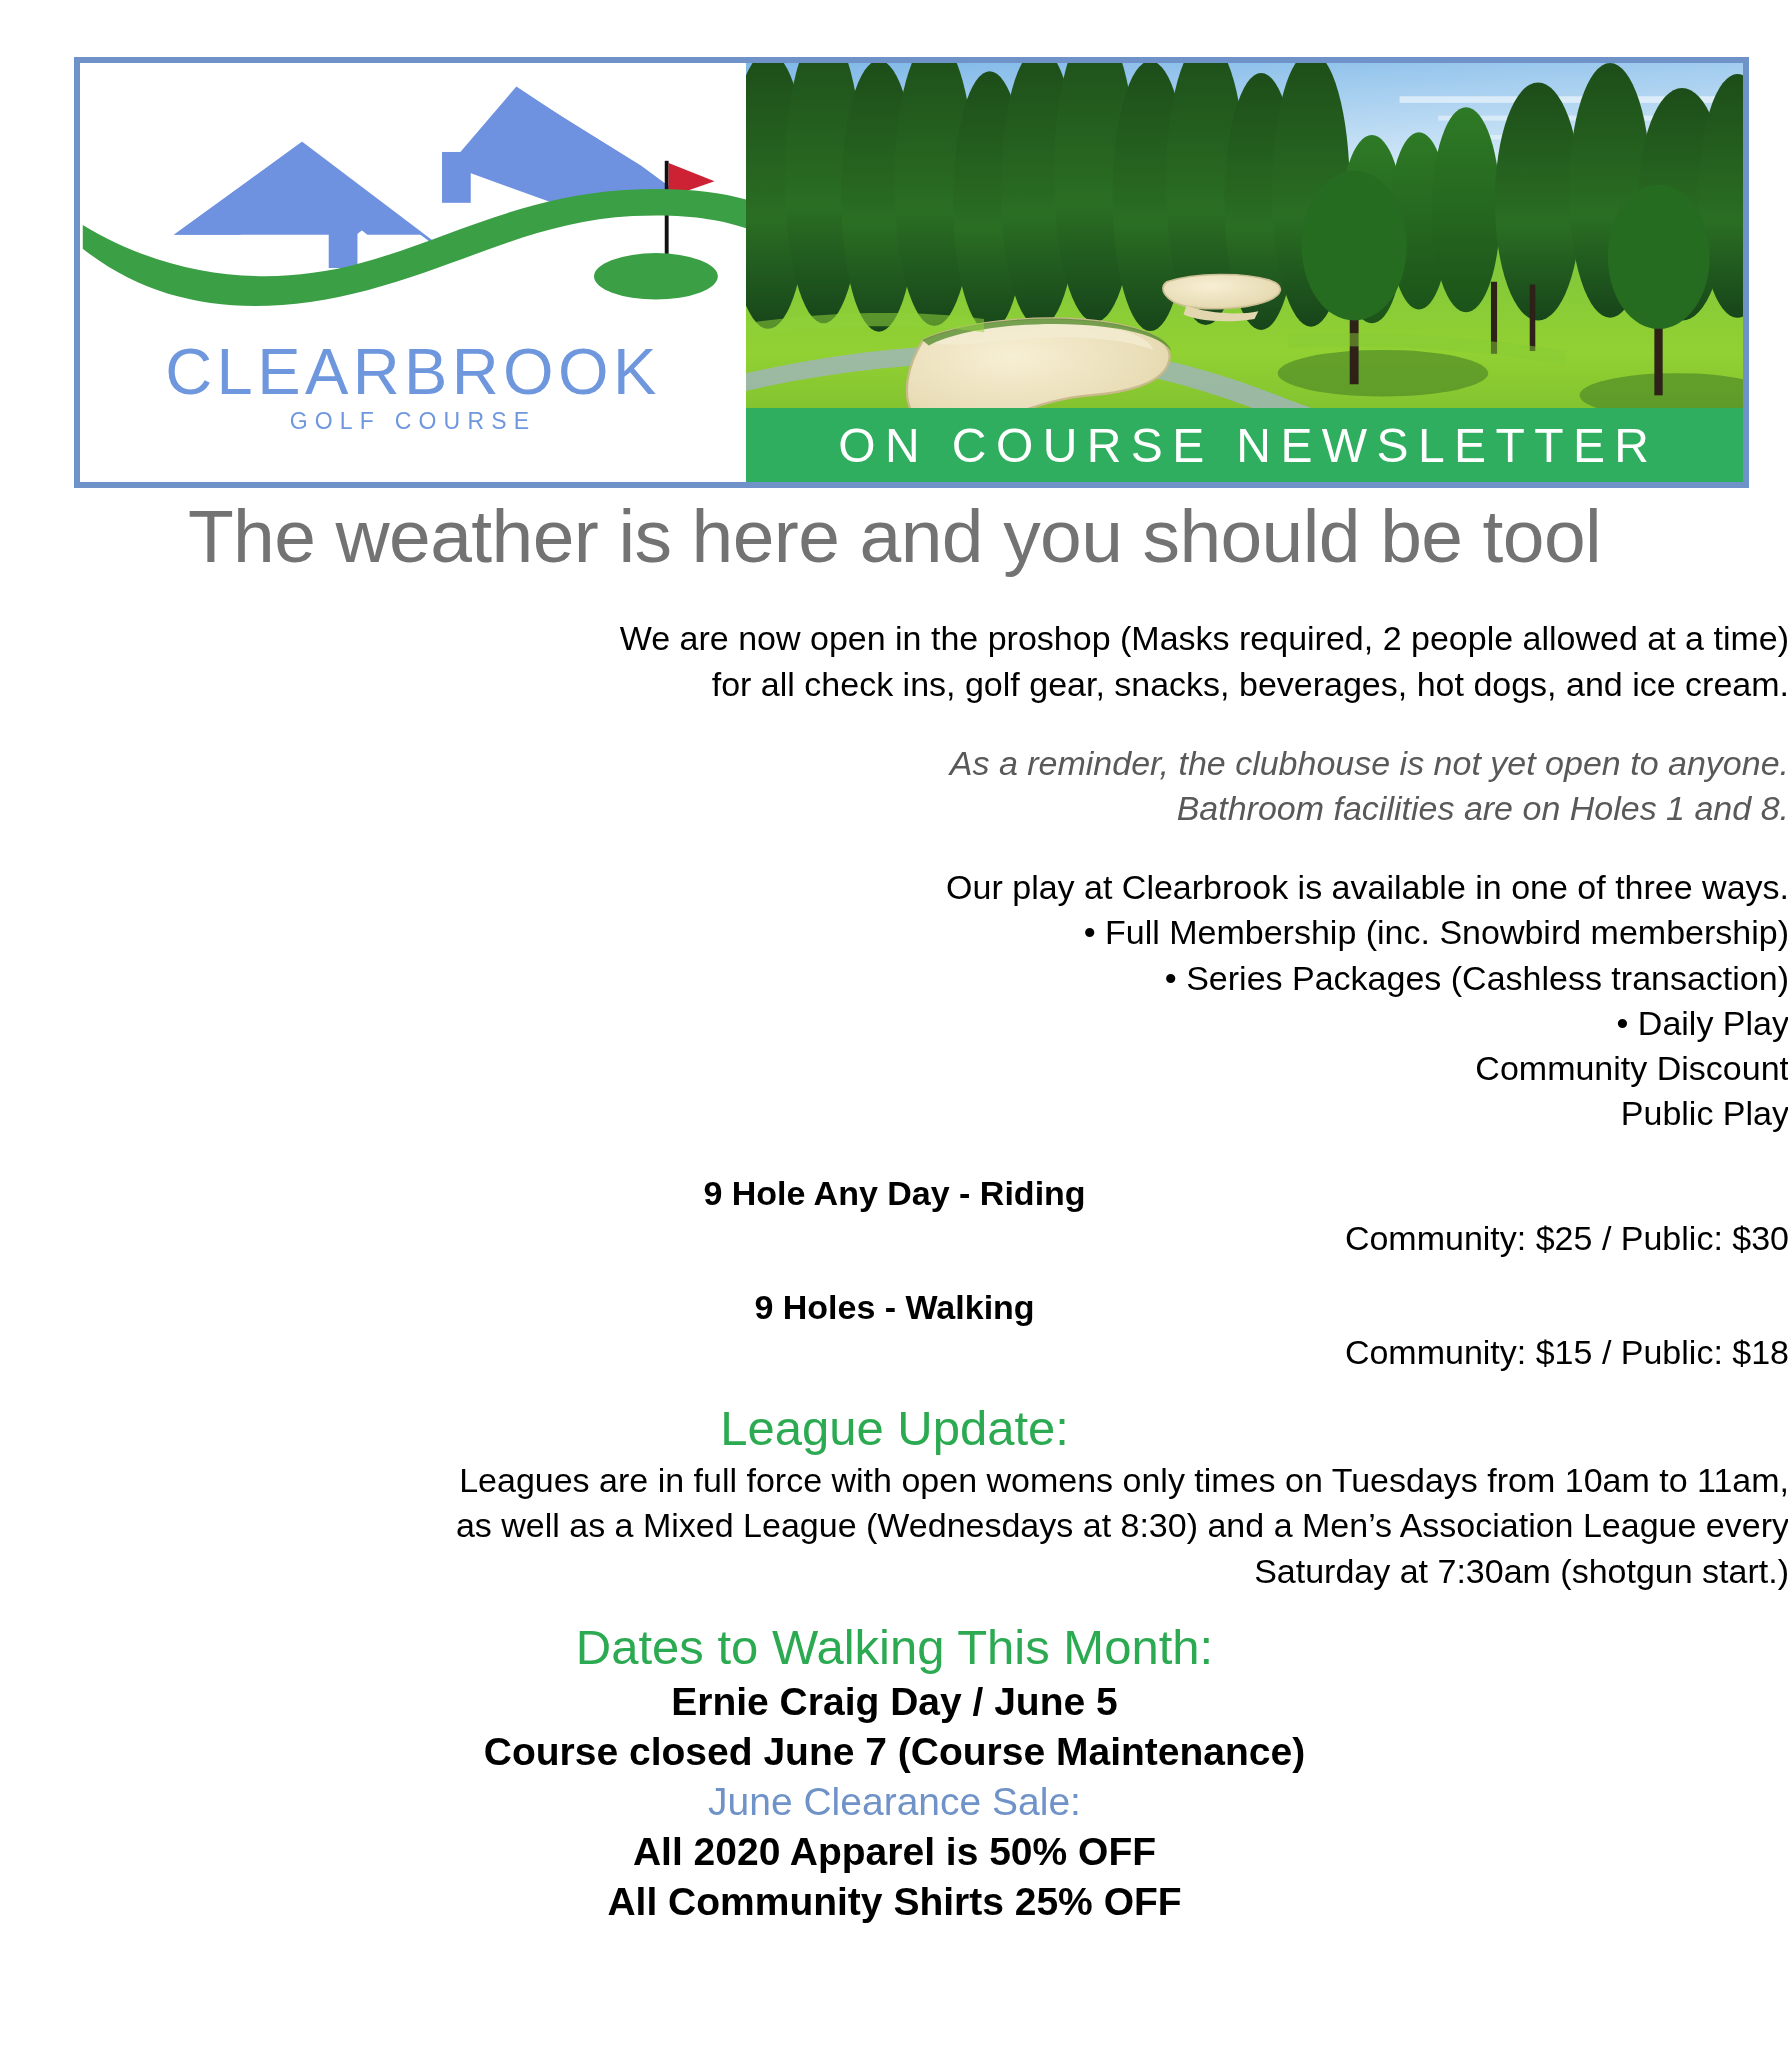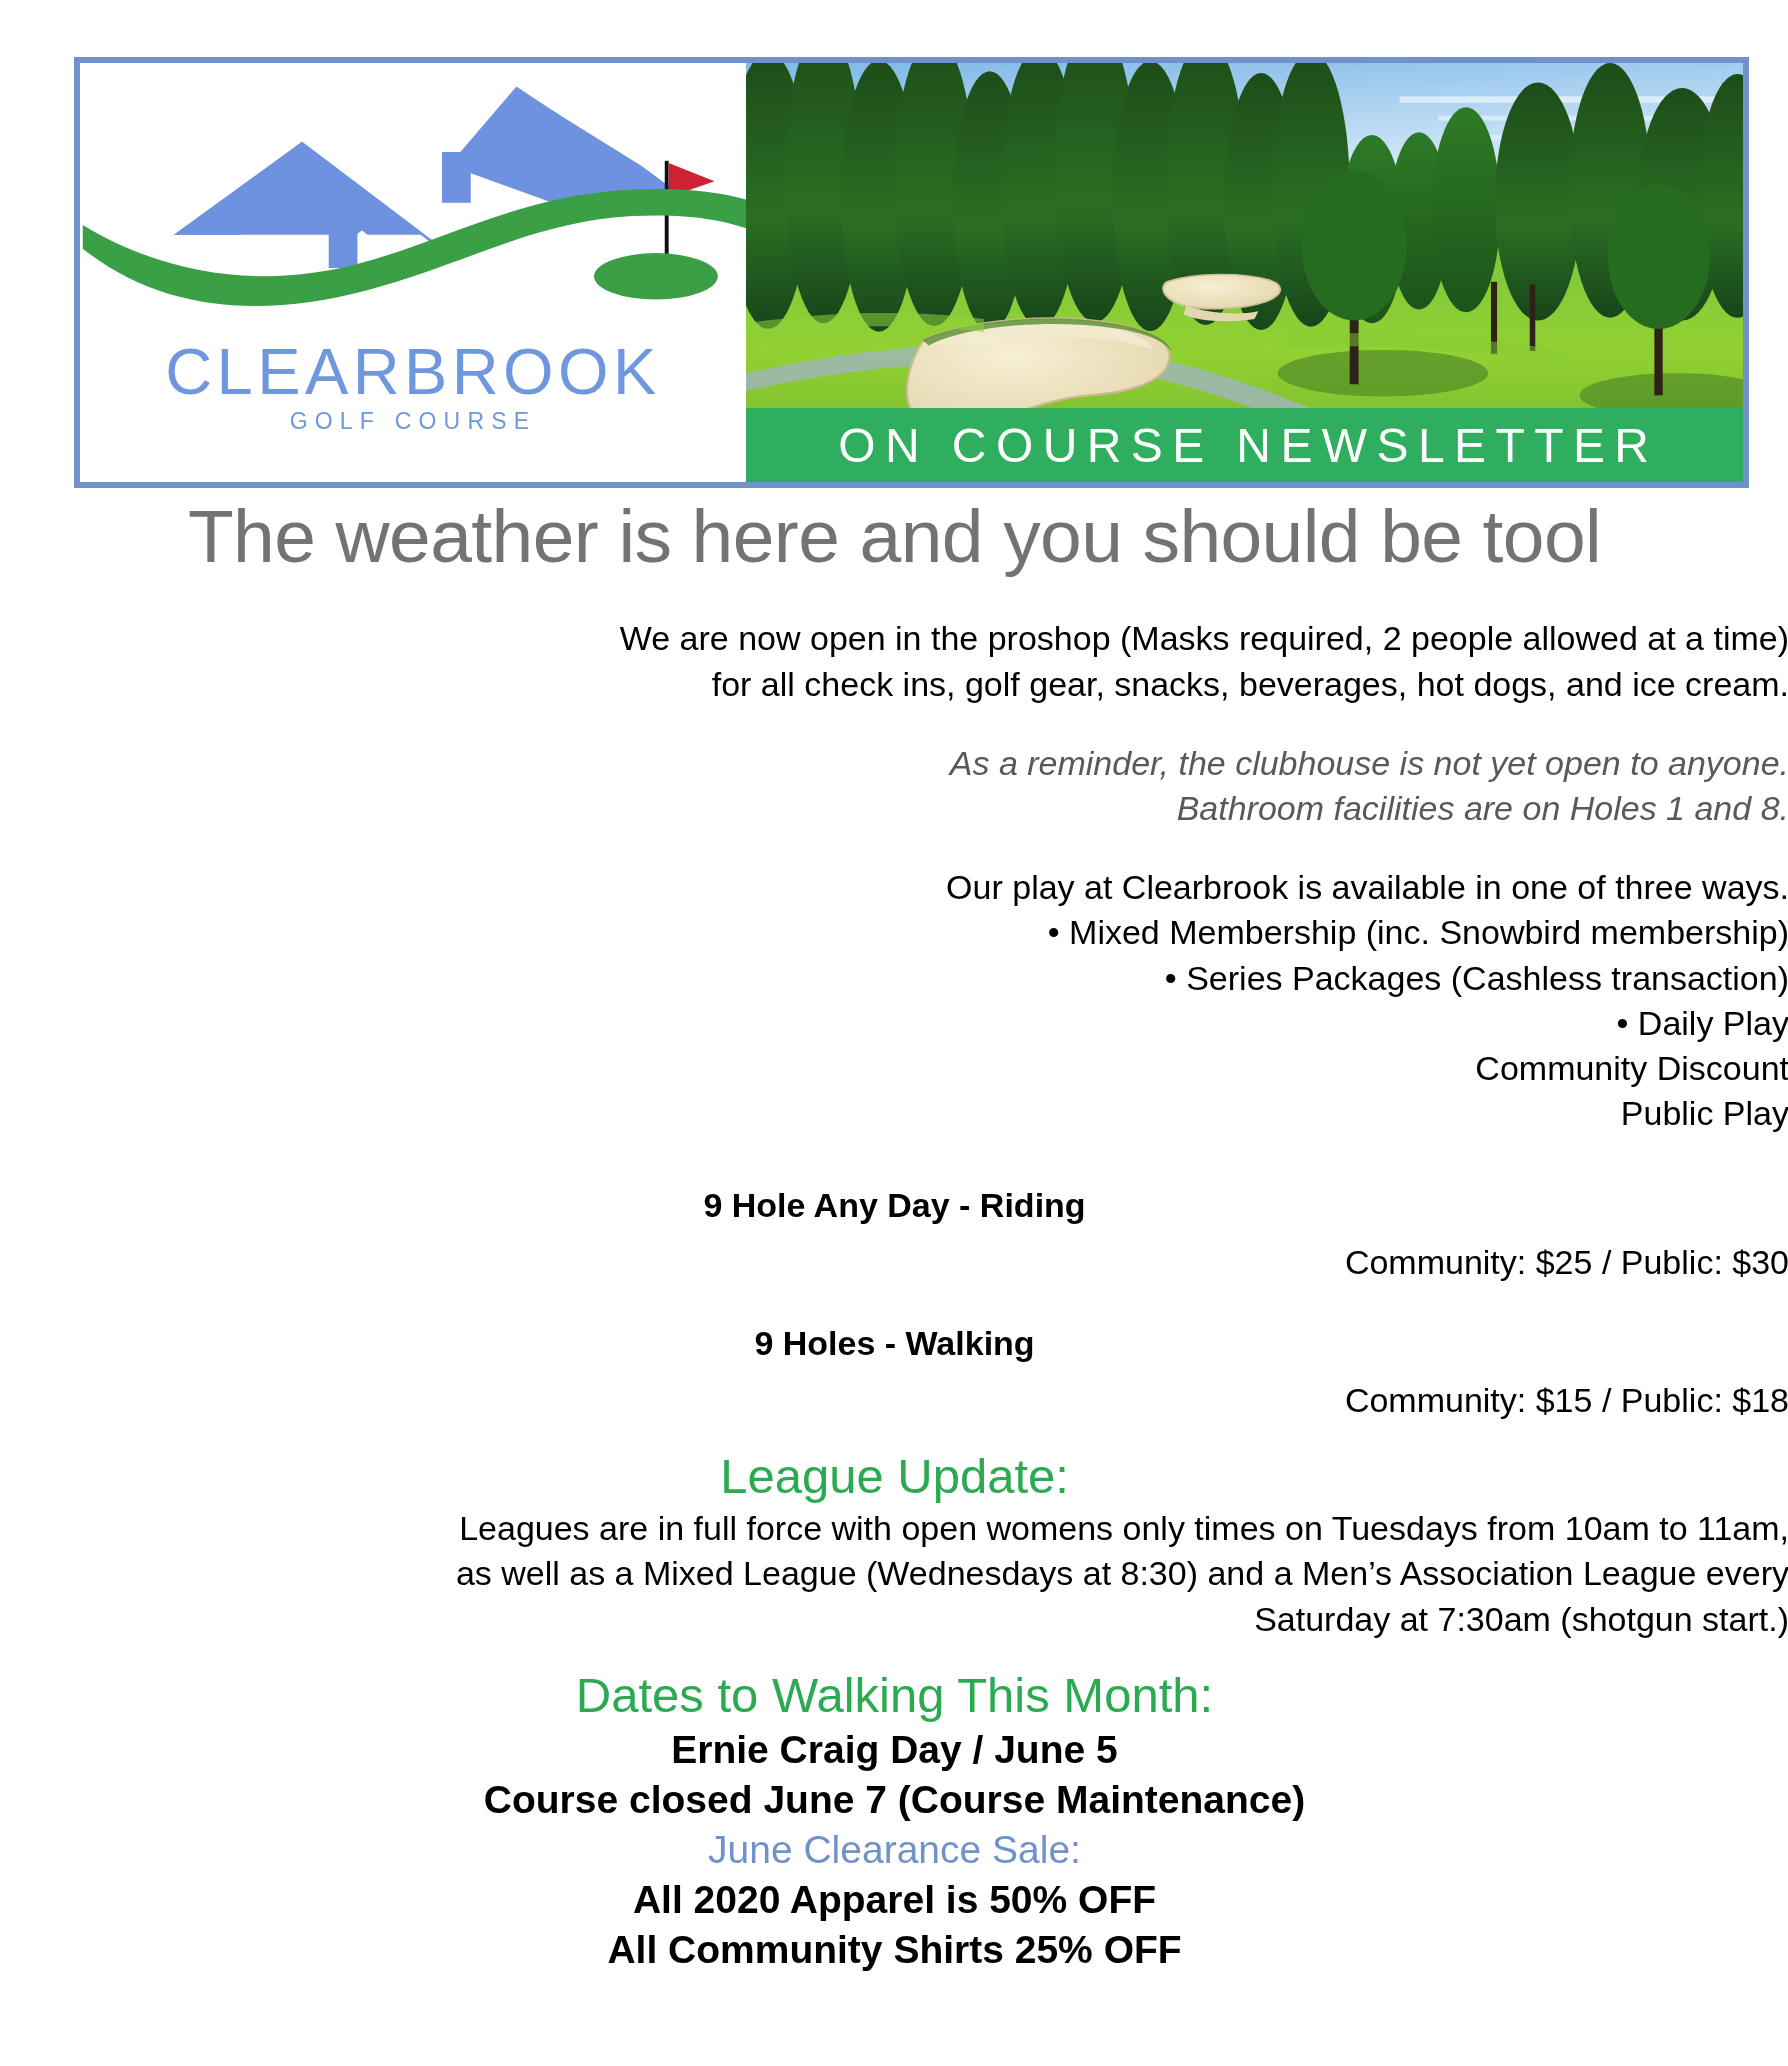--- a/index.html
+++ b/index.html
@@ -128,21 +128,21 @@
     color: #595959;
     font-style: italic;
   }
   .gap-sm { height: 24px; }
   .gap-md { height: 34px; }
 
   .bold-line {
     font-size: 34px;
     font-weight: bold;
     line-height: 1.33;
-    margin: 12px;
+    margin: 0;
   }
 
   .section-head-green {
     color: #2caa52;
     font-size: 49px;
     font-weight: 400;
     line-height: 1.2;
     margin: 0;
   }
   .section-head-blue {
@@ -308,21 +308,21 @@
   <p class="para">for all check ins, golf gear, snacks, beverages, hot dogs, and ice cream.</p>
 
   <div class="gap-md"></div>
 
   <p class="para gray-italic">As a reminder, the clubhouse is not yet open to anyone.</p>
   <p class="para gray-italic">Bathroom facilities are on Holes 1 and 8.</p>
 
   <div class="gap-md"></div>
 
   <p class="para">Our play at Clearbrook is available in one of three ways.</p>
-  <p class="para">• Mixed Membership (inc. Snowbird membership)</p>
+  <p class="para">• Full Membership (inc. Snowbird membership)</p>
   <p class="para">• Series Packages (Cashless transaction)</p>
   <p class="para">• Daily Play</p>
   <p class="para">Community Discount</p>
   <p class="para">Public Play</p>
 
   <div class="gap-md"></div>
 
   <p class="bold-line">9 Hole Any Day - Riding</p>
   <p class="para">Community: $25 / Public: $30</p>
 

